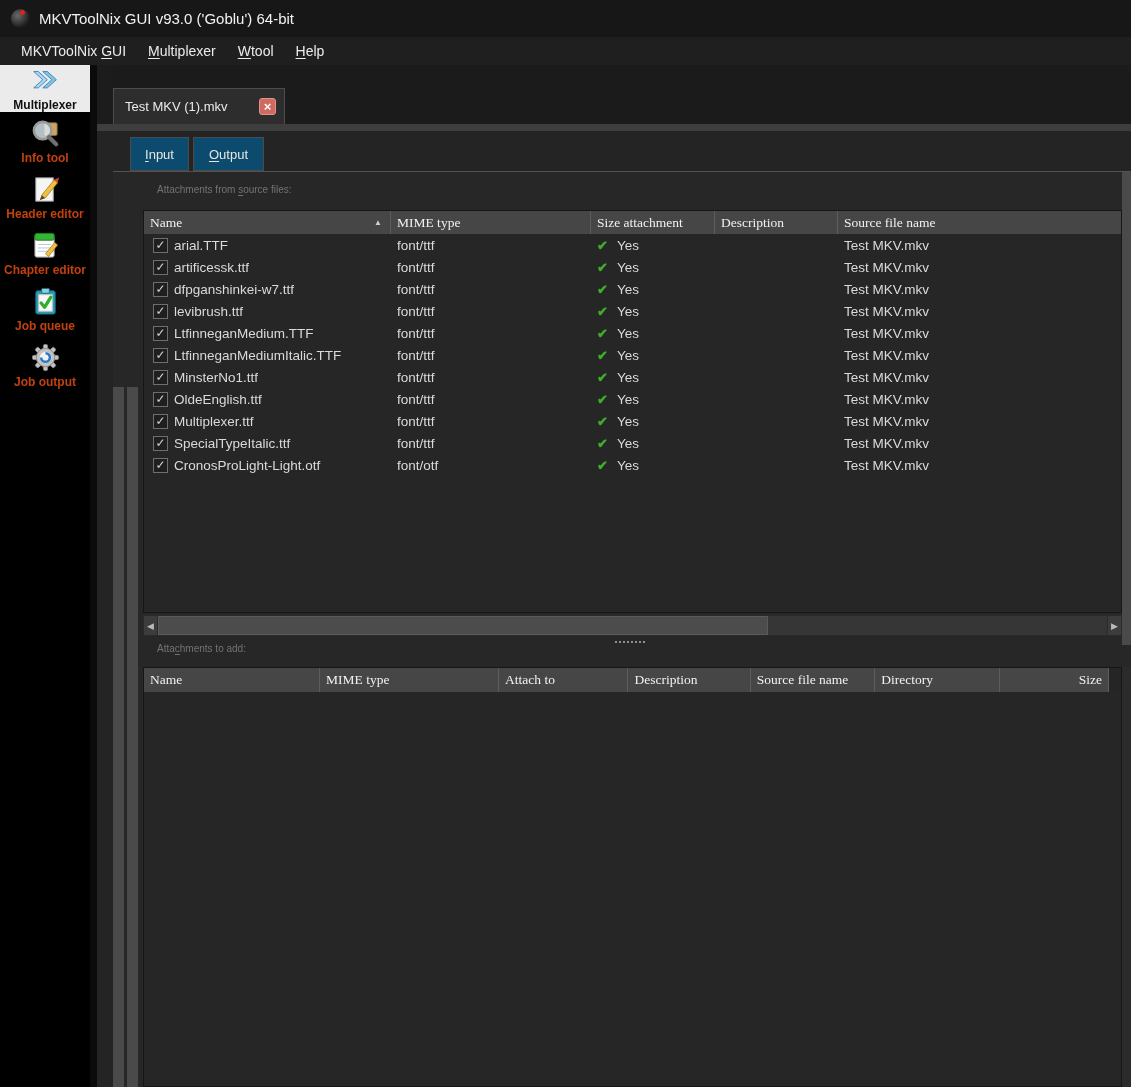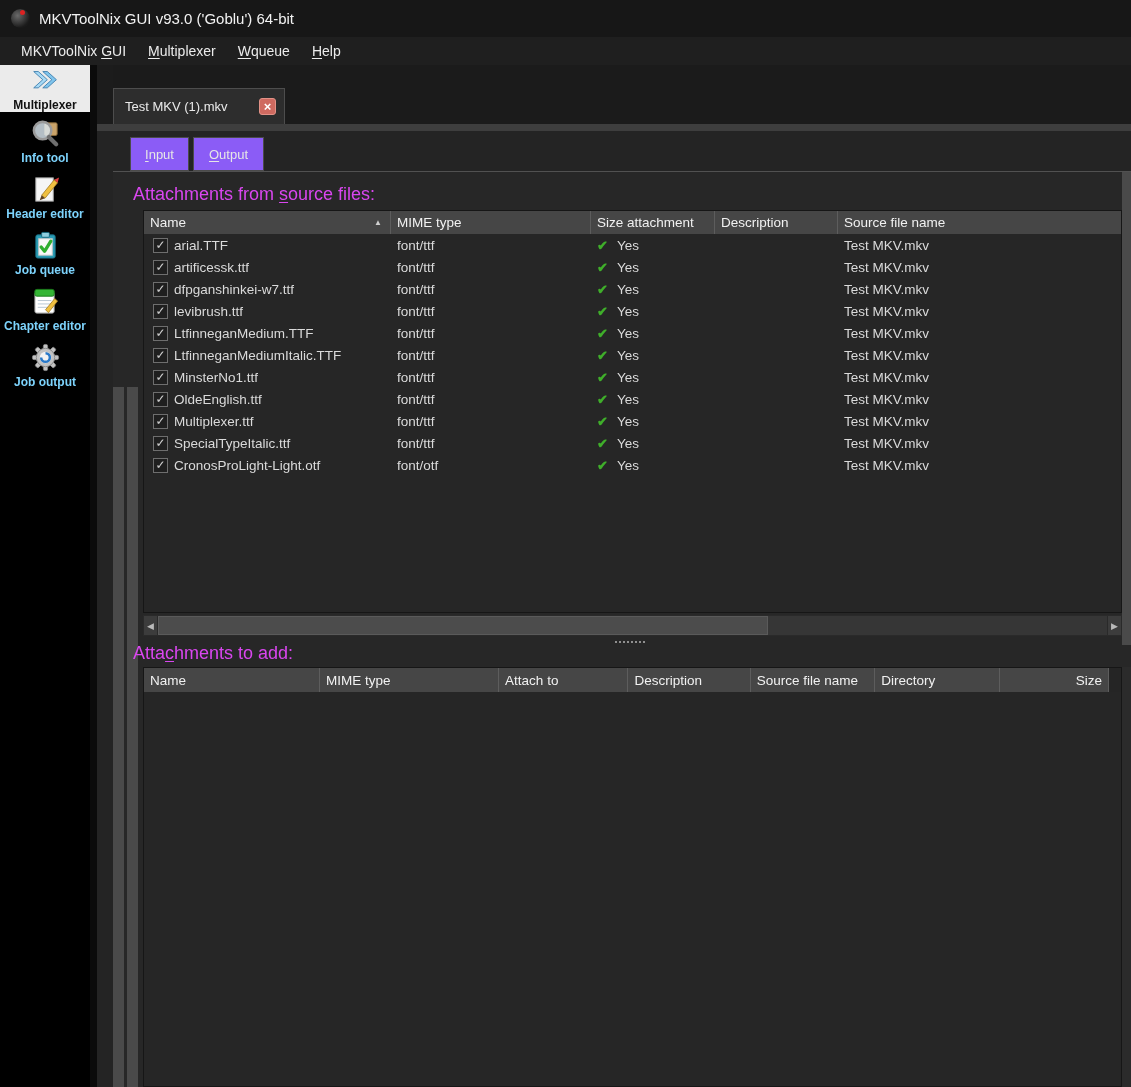--- a/index.html
+++ b/index.html
@@ -19,57 +19,57 @@
 
   
   .menubar { position:absolute; left:0; top:37px; width:1131px; height:28px;
              background:#1f1f1f; display:flex; align-items:center; color:#ececec;
              font-size:14px; padding-left:10px; }
   .menu-item { padding:4px 11px; cursor:default; }
 
   
   .sidebar { position:absolute; left:0; top:65px; width:90px; height:1022px; background:#000; }
   .side-item { width:90px; height:56px; display:flex; flex-direction:column; align-items:center;
-               justify-content:center; gap:2px; color:#7dd3fc; font-size:12px; font-weight:bold;
+               justify-content:center; gap:2px; color:#c2410c; font-size:12px; font-weight:bold;
                padding-top:2px; }
   .side-item.selected { background:#ebebeb; color:#101010; height:47px; }
   .side-item svg { width:31px; height:31px; }
   .side-item.selected svg { width:29px; height:29px; }
 
   
   .main { position:absolute; left:90px; top:65px; width:1041px; height:1022px; background:#1b1b1b; }
   .edge-black { position:absolute; left:0; top:0; width:7px; height:1022px; background:#0b0b0b; }
   .edge-dark  { position:absolute; left:7px; top:0; width:16px; height:1022px; background:#1c1c1c; }
 
   .doc-tab { position:absolute; left:23px; top:23px; width:172px; height:36px; background:#2d2d2d;
              border:1px solid #4d4d4d; border-bottom:none; display:flex; align-items:center;
              color:#eaeaea; font-size:13px; padding:0 8px 0 11px; }
   .doc-tab-close { width:17px; height:17px; background:#cf6a60; border:1px solid #e29287;
                    border-radius:3px; color:#fff; font-size:13px; font-weight:bold; line-height:15px;
                    text-align:center; margin-left:auto; }
   .pane-top-band { position:absolute; left:7px; top:59px; width:1034px; height:7px; background:#3e3e3e; }
   .content-bg { position:absolute; left:7px; top:66px; width:1034px; height:956px; background:#242424; }
 
-  .sub-tab { position:absolute; height:34px; top:72px; background:#8b5cf6; border:1px solid #4b4b4b;
+  .sub-tab { position:absolute; height:34px; top:72px; background:#0c4a6e; border:1px solid #4b4b4b;
              color:#e6e6e6; font-size:13px; display:flex; align-items:center; justify-content:center; }
   .sub-tab.selected { top:68px; height:38px; background:#3d3d3d; border-color:#5c5c5c; border-bottom:none; }
 
   .inner-pane { position:absolute; left:23px; top:106px; width:1018px; height:916px;
                 background:#272727; border-top:1px solid #515151; }
   .left-bar { position:absolute; width:11px; top:322px; height:700px; background:#4a4a4a; }
   .right-strip-top { position:absolute; left:1032px; top:107px; width:9px; height:473px; background:#4a4a4a; }
   .right-strip-bottom { position:absolute; left:1032px; top:602px; width:9px; height:420px; background:#2b2b2b; }
 
-  .section-label { position:absolute; left:43px; color:#d946ef; font-size:18px; }
+  .section-label { position:absolute; left:67px; color:#737373; font-size:10px; }
 
   
   .tbl { position:absolute; left:53px; border:1px solid #161616; background:#262626; }
   .tbl-head { display:flex; background:#464646; color:#f1f1f1; font-size:13.5px; height:23px; }
   .tbl-head .cell { display:flex; align-items:center; padding:0 6px; border-right:1px solid #5d5d5d;
-                    overflow:hidden; white-space:nowrap; }
+                    overflow:hidden; white-space:nowrap;font-family:Liberation Serif, serif; }
   .tbl-head .cell:last-child { border-right:none; }
   .sort-arrow { margin-left:auto; font-size:8px; color:#cfcfcf; padding-right:2px; }
   .tbl-row { display:flex; height:22px; align-items:center; color:#dadada; font-size:13.5px; }
   .tbl-row .cell { padding:0 6px; overflow:hidden; white-space:nowrap; display:flex; align-items:center; }
   .chk { width:15px; height:15px; background:#1f1f1f; border:1px solid #6e6e6e; color:#cfcfcf;
          font-size:12px; line-height:13px; text-align:center; margin:0 6px 0 3px; flex:none; }
   .yes-check { color:#3fae2a; font-size:13px; font-weight:bold; margin-right:9px; }
 
   
   .t1-c0 { width:247px; } .t1-c1 { width:200px; } .t1-c2 { width:124px; }
@@ -95,21 +95,21 @@
 <body>
 
 <div class="titlebar">
   <span class="appicon"></span>
   <span>MKVToolNix GUI v93.0 ('Goblu') 64-bit</span>
 </div>
 
 <div class="menubar">
   <span class="menu-item"><span>MKVToolNix </span><span class="mn">G</span><span>UI</span></span>
   <span class="menu-item"><span></span><span class="mn">M</span><span>ultiplexer</span></span>
-  <span class="menu-item"><span></span><span class="mn">W</span><span>queue</span></span>
+  <span class="menu-item"><span></span><span class="mn">W</span><span>tool</span></span>
   <span class="menu-item"><span></span><span class="mn">H</span><span>elp</span></span>
 </div>
 
 <div class="sidebar">
 
   <div class="side-item selected">
     <svg viewBox="0 0 32 32">
       <path d="M3 5 L13 14 L3 23 L8 23 L18 14 L8 5 Z" fill="#a6d9f5" stroke="#3f7fae" stroke-width="1"></path>
       <path d="M13 5 L23 14 L13 23 L18 23 L28 14 L18 5 Z" fill="#7fc4ec" stroke="#3f7fae" stroke-width="1"></path>
     </svg>
@@ -126,42 +126,42 @@
   </div>
 
   <div class="side-item">
     <svg viewBox="0 0 32 32">
       <rect x="6" y="4" width="18" height="24" fill="#f5f5f5" stroke="#a8a8a8"></rect>
       <polygon points="12,22 25,6 28.5,9 15.5,25" fill="#f0c040" stroke="#a07820" stroke-width="0.8"></polygon>
       <polygon points="25,6 28.5,9 30,3.5" fill="#e04040"></polygon>
       <polygon points="12,22 15.5,25 10,27" fill="#5f4020"></polygon>
     </svg>
     <span>Header editor</span>
-  </div>
-
-  <div class="side-item">
-    <svg viewBox="0 0 32 32">
-      <rect x="6" y="5" width="20" height="24" rx="2" fill="#2a9db5" stroke="#1a6a80"></rect>
-      <rect x="12" y="2.5" width="8" height="5" rx="1" fill="#8fcede" stroke="#1a6a80"></rect>
-      <rect x="9" y="9" width="14" height="17" fill="#f8f8f8" stroke="#c8c8c8"></rect>
-      <path d="M11.5 17.5 L15 22 L21.5 11.5" stroke="#2fae2f" stroke-width="3.4" fill="none" stroke-linecap="round" stroke-linejoin="round"></path>
-    </svg>
-    <span>Job queue</span>
   </div>
 
   <div class="side-item">
     <svg viewBox="0 0 32 32">
       <rect x="5" y="6" width="20" height="22" rx="2" fill="#ffffff" stroke="#8a8a8a"></rect>
       <rect x="5" y="3.5" width="20" height="7" rx="2" fill="#35b535" stroke="#1e7e1e"></rect>
       <line x1="8" y1="15" x2="22" y2="15" stroke="#b8c6d4"></line>
       <line x1="8" y1="18.5" x2="22" y2="18.5" stroke="#b8c6d4"></line>
       <line x1="8" y1="22" x2="22" y2="22" stroke="#b8c6d4"></line>
       <polygon points="16,24.5 25.5,13 28.5,15.5 19,27.5" fill="#f0c040" stroke="#a07820" stroke-width="0.8"></polygon>
     </svg>
     <span>Chapter editor</span>
+  </div>
+
+  <div class="side-item">
+    <svg viewBox="0 0 32 32">
+      <rect x="6" y="5" width="20" height="24" rx="2" fill="#2a9db5" stroke="#1a6a80"></rect>
+      <rect x="12" y="2.5" width="8" height="5" rx="1" fill="#8fcede" stroke="#1a6a80"></rect>
+      <rect x="9" y="9" width="14" height="17" fill="#f8f8f8" stroke="#c8c8c8"></rect>
+      <path d="M11.5 17.5 L15 22 L21.5 11.5" stroke="#2fae2f" stroke-width="3.4" fill="none" stroke-linecap="round" stroke-linejoin="round"></path>
+    </svg>
+    <span>Job queue</span>
   </div>
 
   <div class="side-item">
     <svg viewBox="0 0 32 32">
       <g fill="#c2c2c2" stroke="#8a8a8a" stroke-width="0.8">
         <rect x="13.8" y="2.5" width="4.4" height="6" rx="1.6"></rect>
         <rect x="13.8" y="2.5" width="4.4" height="6" rx="1.6" transform="rotate(45 16 16)"></rect>
         <rect x="13.8" y="2.5" width="4.4" height="6" rx="1.6" transform="rotate(90 16 16)"></rect>
         <rect x="13.8" y="2.5" width="4.4" height="6" rx="1.6" transform="rotate(135 16 16)"></rect>
         <rect x="13.8" y="2.5" width="4.4" height="6" rx="1.6" transform="rotate(180 16 16)"></rect>

